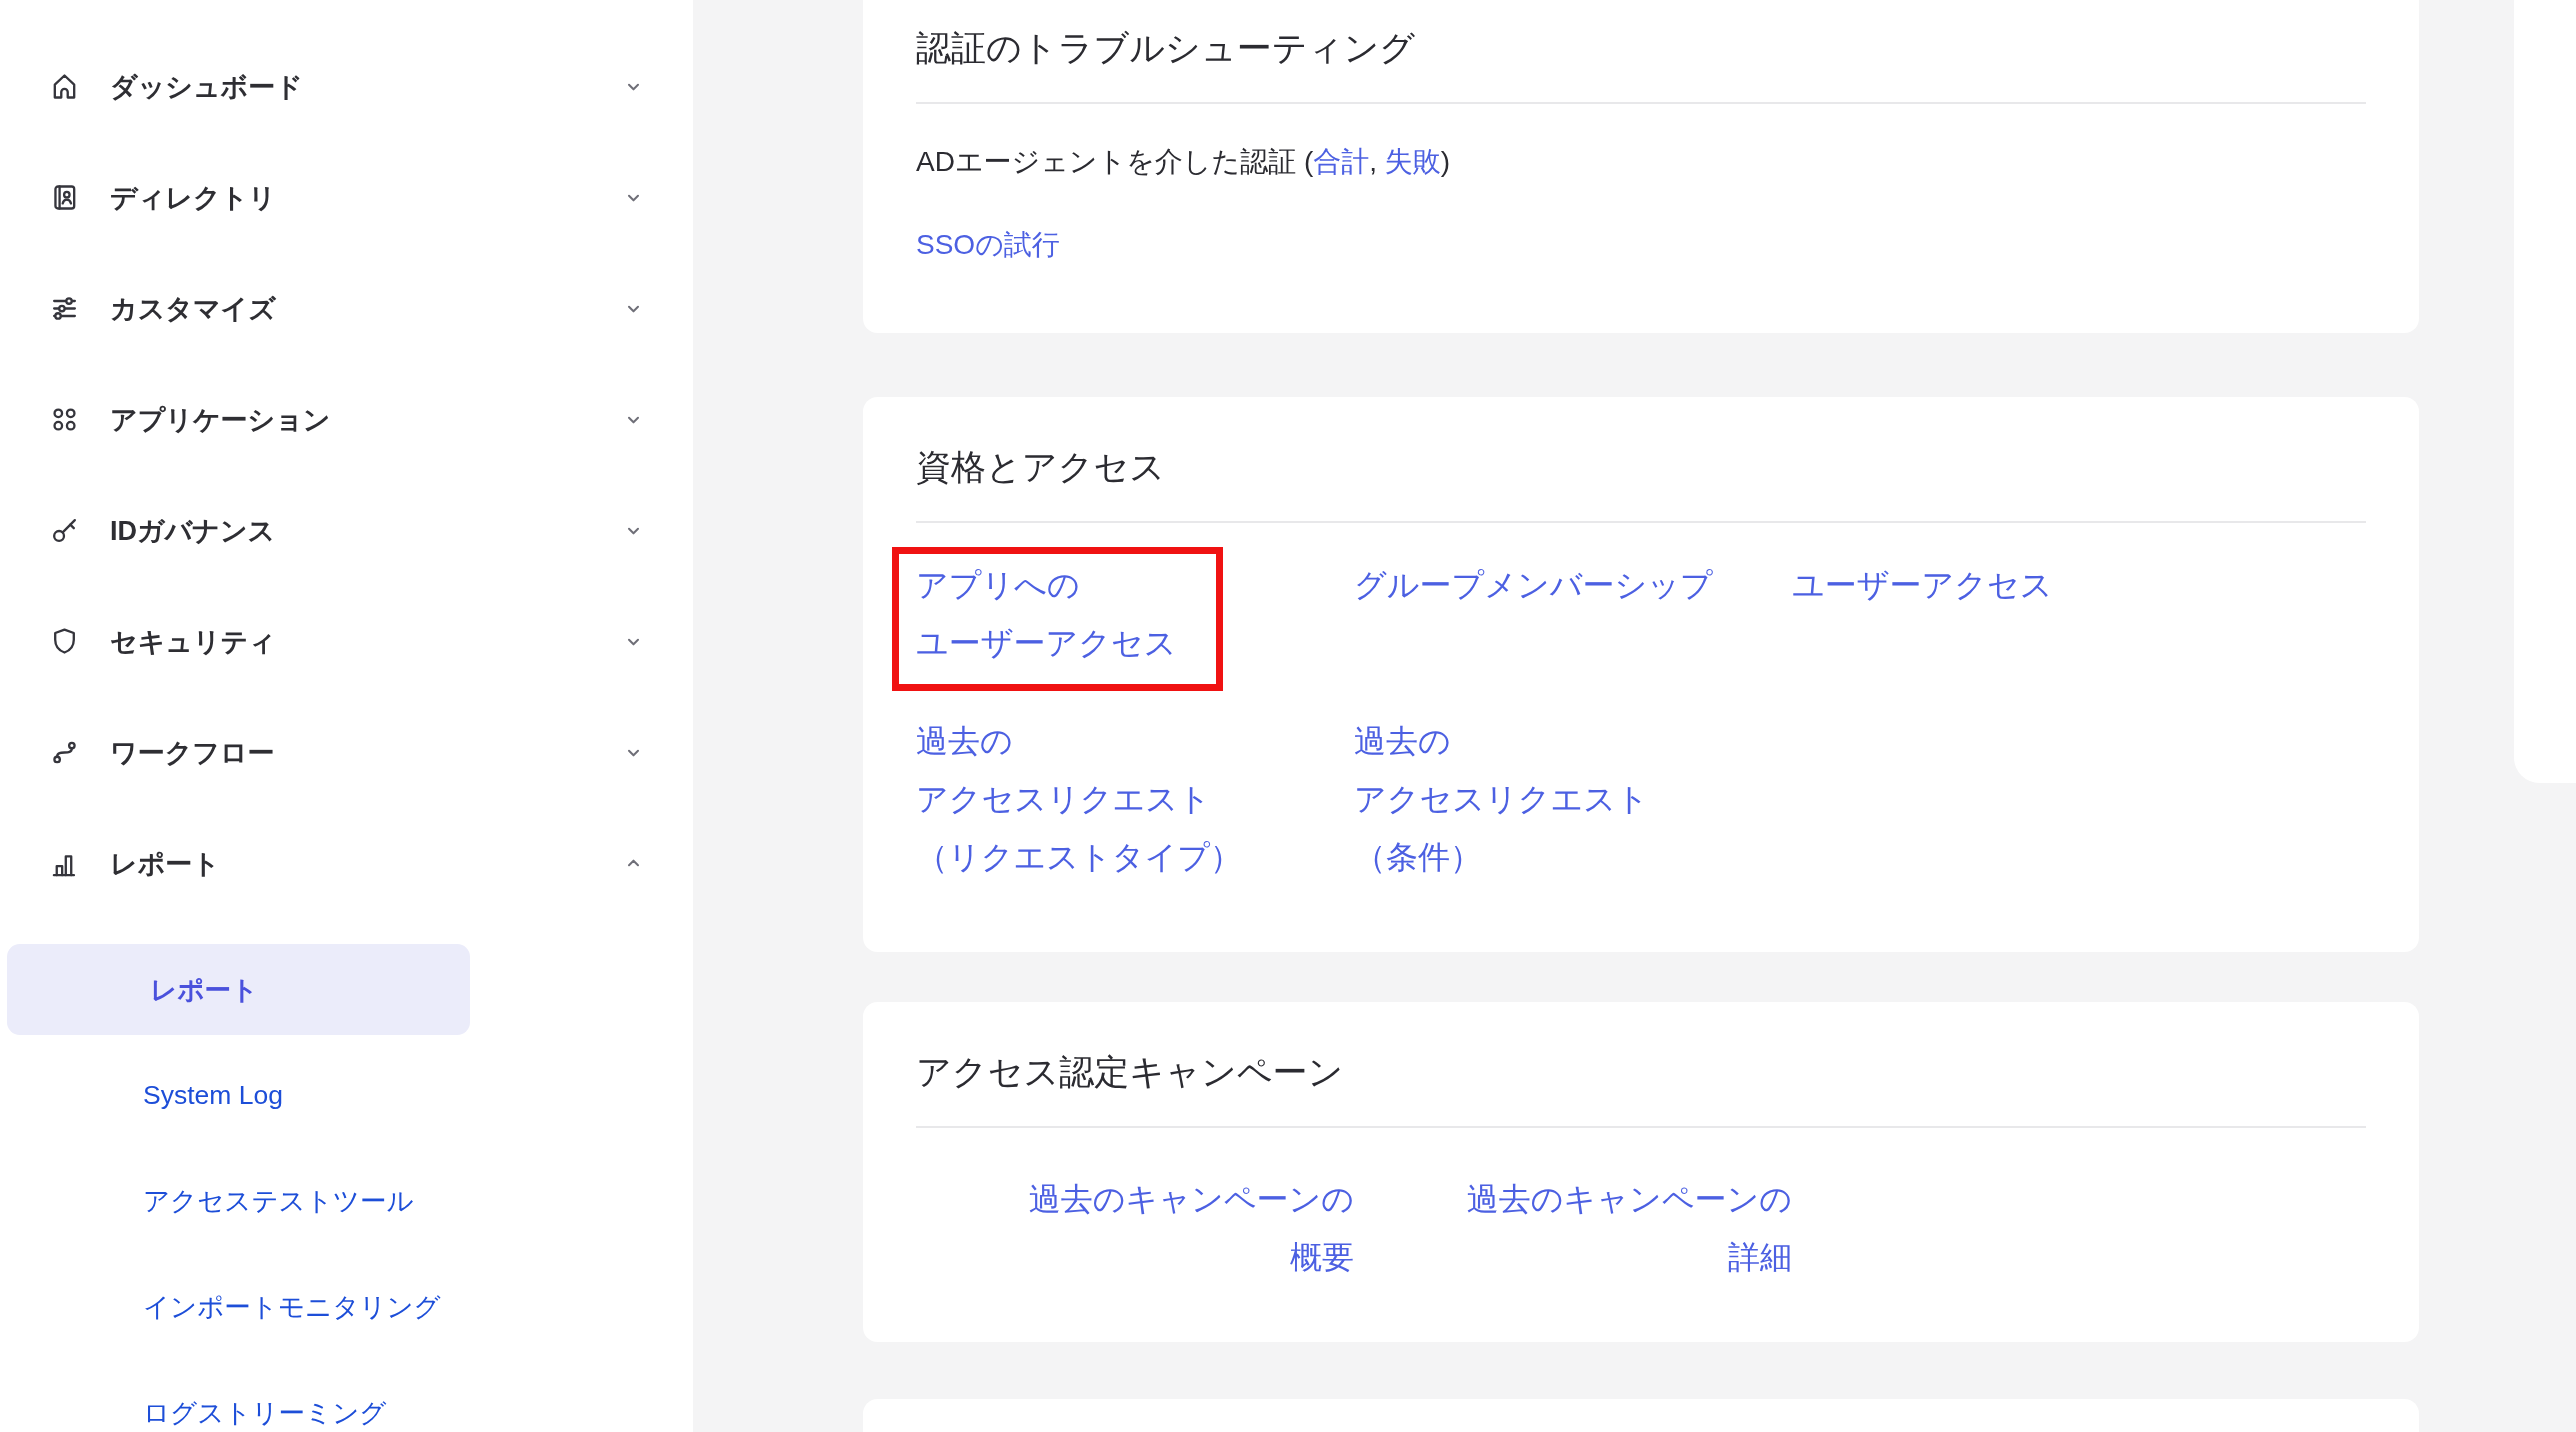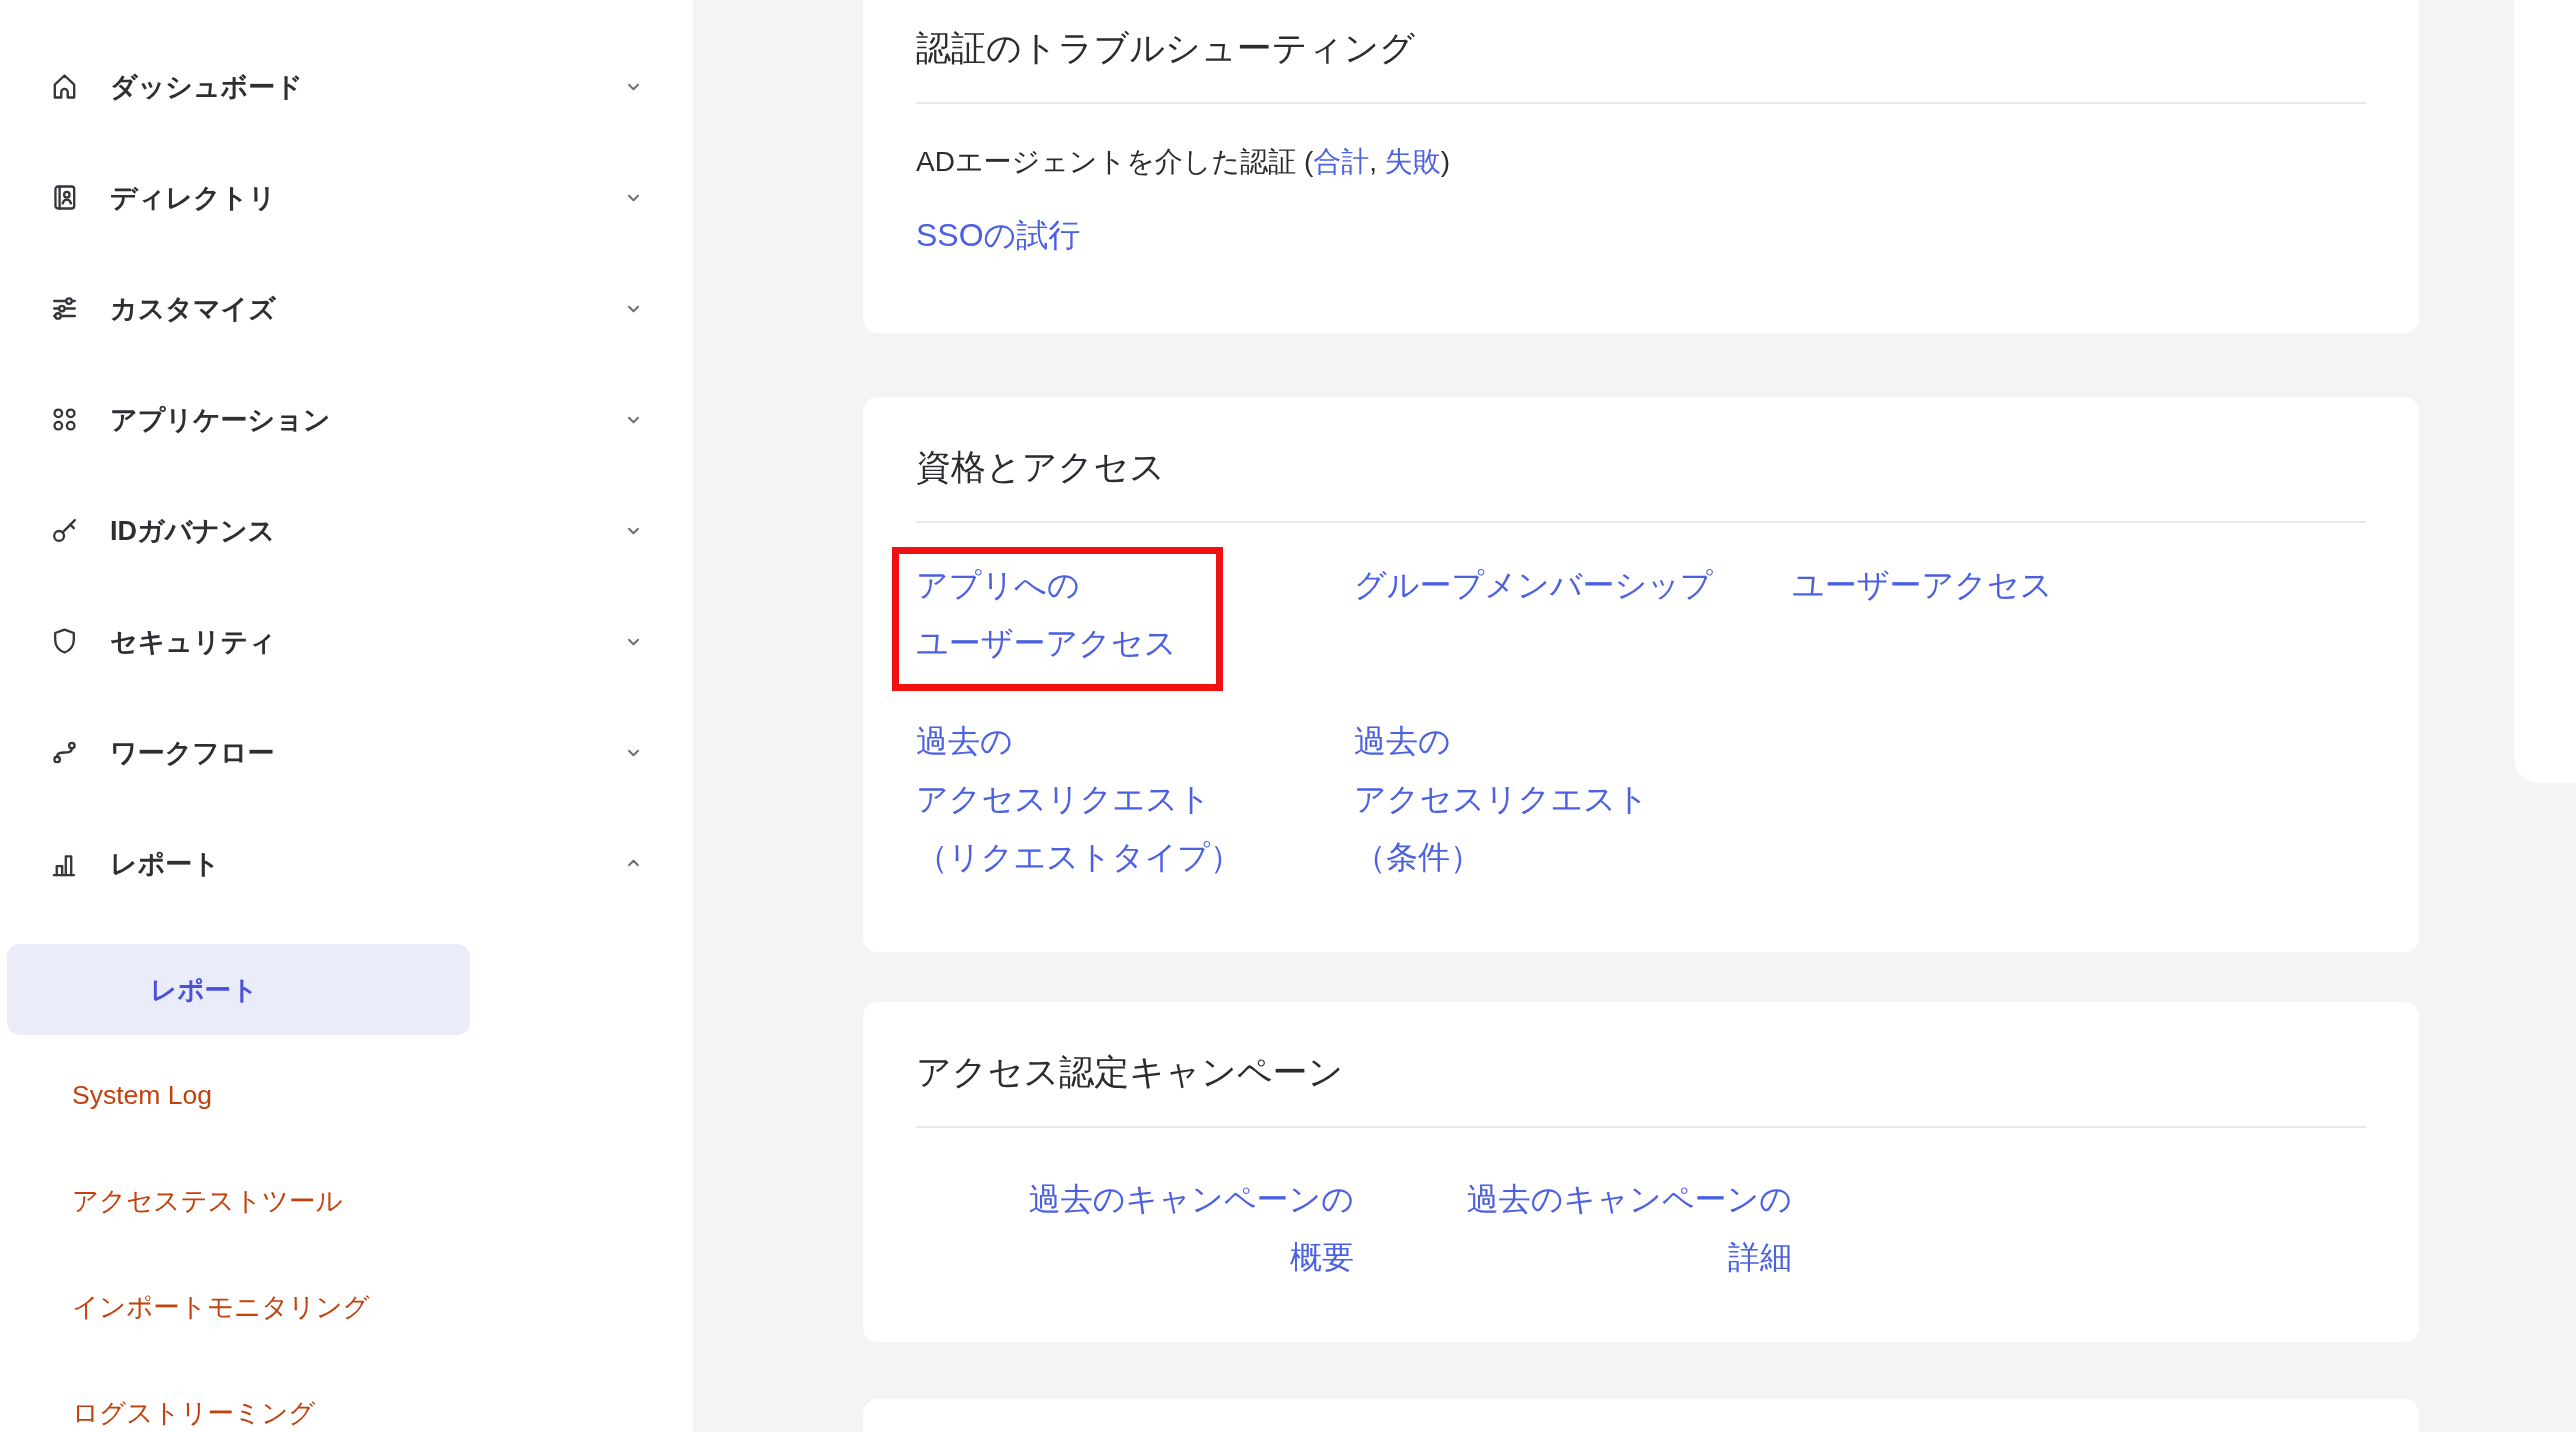--- a/index.html
+++ b/index.html
@@ -31,23 +31,23 @@
   .nav-label {
     margin-left:30px;
     font-size:27px; font-weight:600; color:#2e2e33;
     white-space:nowrap;
   }
   .chevron { margin-left:auto; width:27px; height:27px; stroke:#6f6f78; fill:none;
              stroke-width:1.8; stroke-linecap:round; stroke-linejoin:round; }
   .sub-item {
     height:106px;
     display:flex; align-items:center;
-    padding-left:72px;
-    font-size:26.5px; color:#c2410c;
-    cursor:pointer; white-space:nowrap;
+    padding-left:96px;
+    font-size:26.5px; color:#1d4ed8;
+    cursor:pointer; white-space:nowrap;margin-left:47px;
   }
   .sub-item.selected {
     height:91px; width:463px;
     margin:25px 0 7.3px 7.3px;
     padding-left:143px;
     background:#ebecfa;
     border-radius:12.8px;
     color:#4a51dc; font-weight:700;
   }
 
@@ -66,21 +66,21 @@
     padding-top:49px;
     font-size:35px; line-height:42px;
     font-weight:500; color:#2b2b31;
     white-space:nowrap;
   }
   .divider { margin-top:33px; height:1.8px; background:#e8e8ea; }
 
   .card-auth { margin-top:-22px; height:355px; }
   .card-auth .row1 { margin-top:38px; display:flex; font-size:28px; line-height:40px; }
   .card-auth .cell-left { width:690px; }
-  .card-auth .row2 { margin-top:33px; font-size:32px; line-height:40px; }
+  .card-auth .row2 { margin-top:43px; font-size:28px; line-height:40px; }
 
   .lnk { color:#4c60e2; text-decoration:none; cursor:pointer; }
   .t { color:#2b2b31; }
 
   .card-entitlements { margin-top:64px; height:555px; }
   .links-row { display:flex; margin-top:33px; }
   .links-row.second { margin-top:40px; }
   .rlink {
     display:block; width:438px;
     font-size:32px; line-height:58px;

